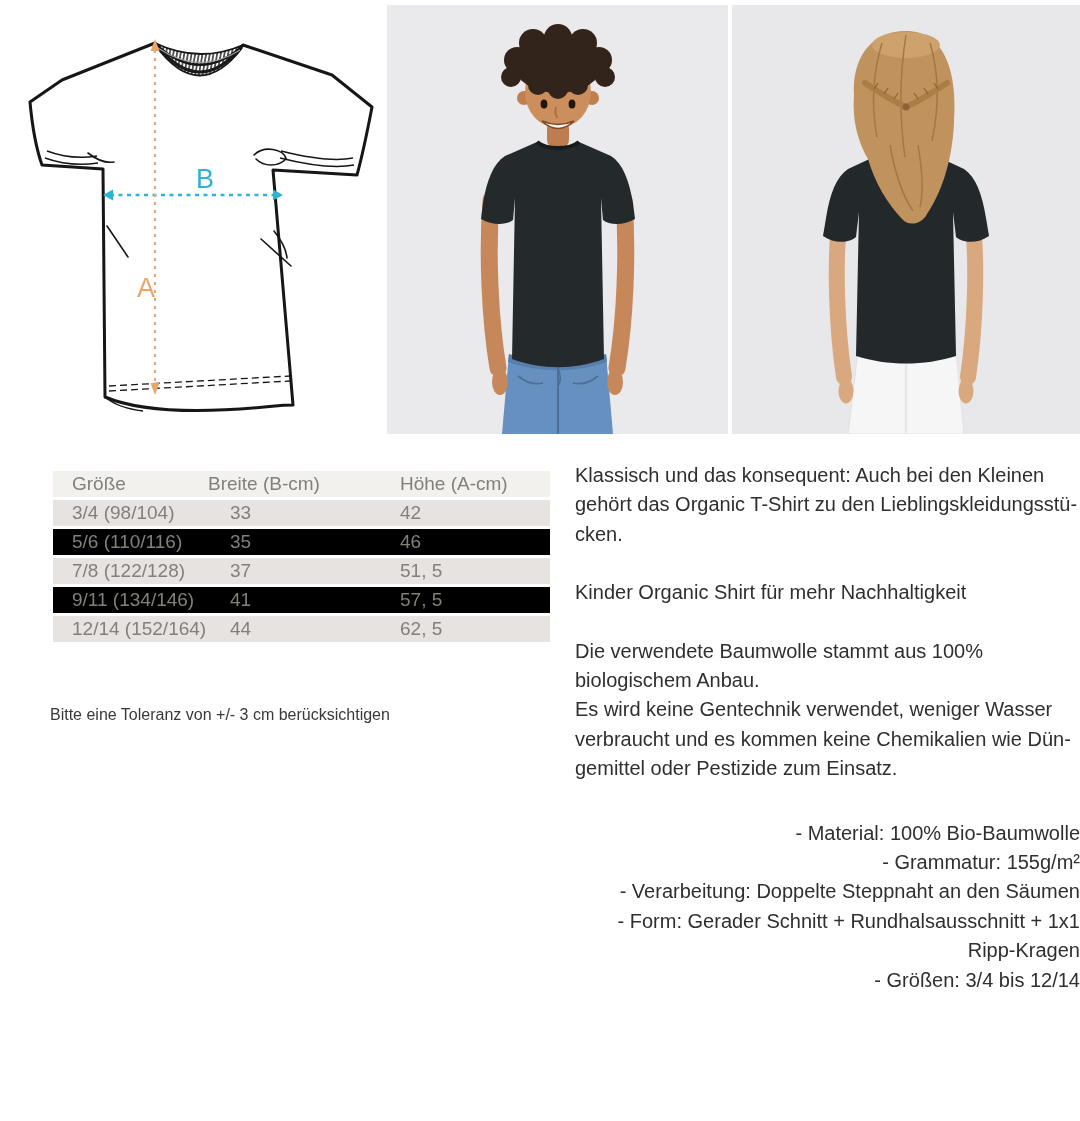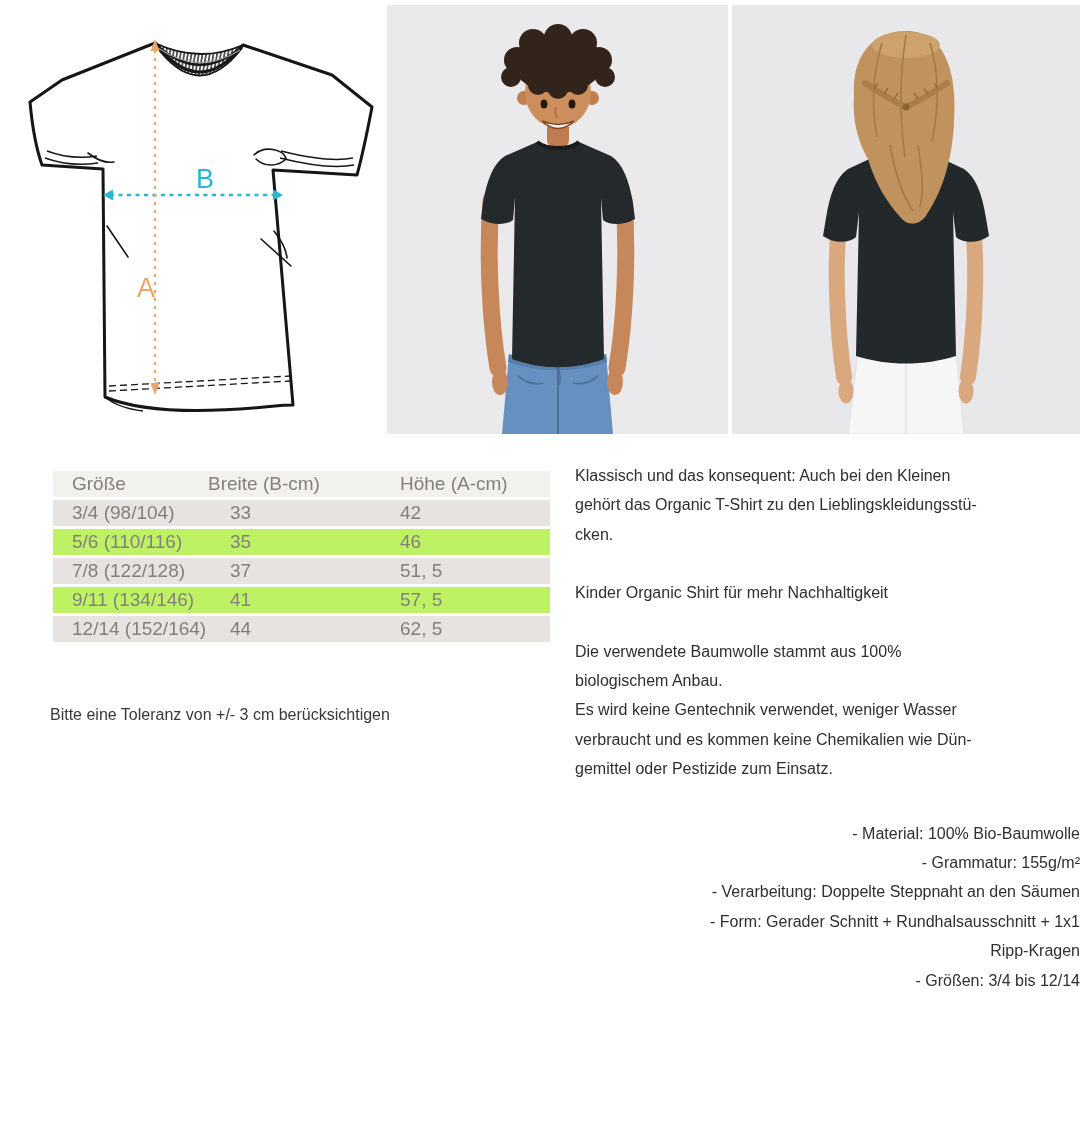--- a/index.html
+++ b/index.html
@@ -13,28 +13,28 @@
   .photo-front{left:387px;width:341px;}
   .photo-back{left:732px;width:348px;}
   
   table.size-table{position:absolute;left:53px;top:468px;width:497px;
         border-collapse:separate;border-spacing:0 3px;table-layout:fixed;
         font-size:19px;color:#83807a;}
   table.size-table th{font-weight:normal;text-align:left;}
   table.size-table th,table.size-table td{height:26px;padding:0;vertical-align:middle;}
   .hdr-row{background:#f3f1ee;}
   .row-dark{background:#e6e3e0;}
-  .row-light{background:#bef264;}
+  .row-light{background:#000000;}
   .c1{padding-left:19px !important;}
   .c2b{padding-left:22px !important;}
   
   .tolerance{position:absolute;left:50px;top:706px;font-size:16px;color:#39393b;}
   
   .description{position:absolute;left:575px;top:461px;width:505px;
-        font-size:16px;line-height:29.4px;color:#2f2f31;}
+        font-size:20px;line-height:29.4px;color:#2f2f31;}
   .para{white-space:pre-line;margin:0 0 29px 0;}
   .para.gap-lg{margin-bottom:41px;}
   .para.last{margin-bottom:35px;}
   .bullets{margin:0;text-align:right;}
   .bullet{white-space:pre-line;padding-left:18px;text-indent:-18px;margin:0;}
 </style>
 </head>
 <body>
 
 <div class="page">

